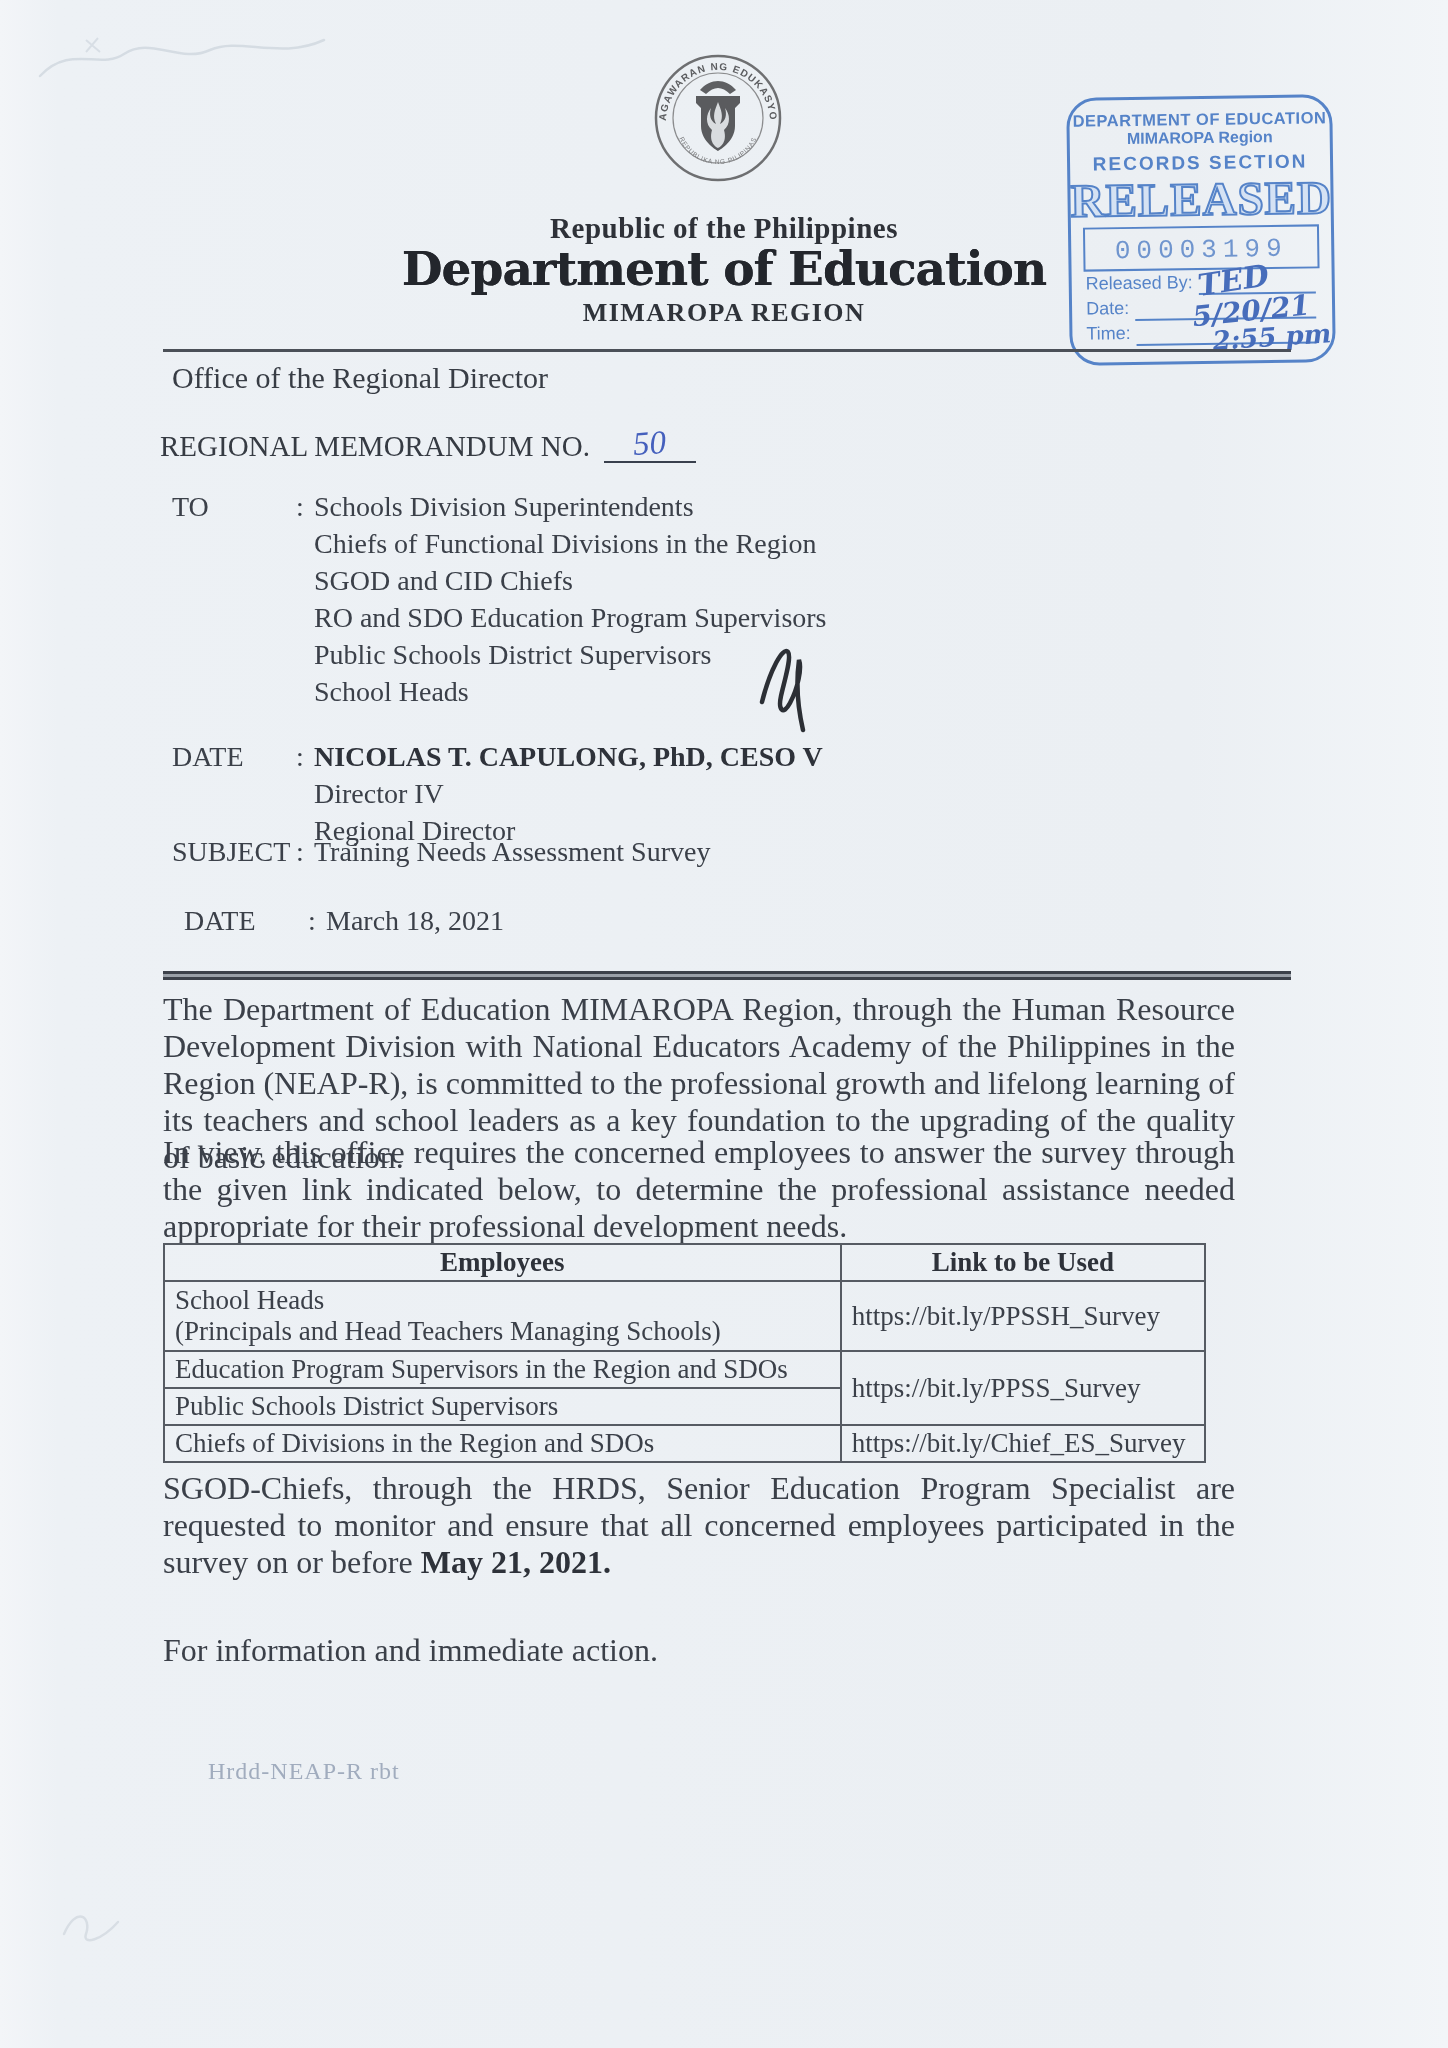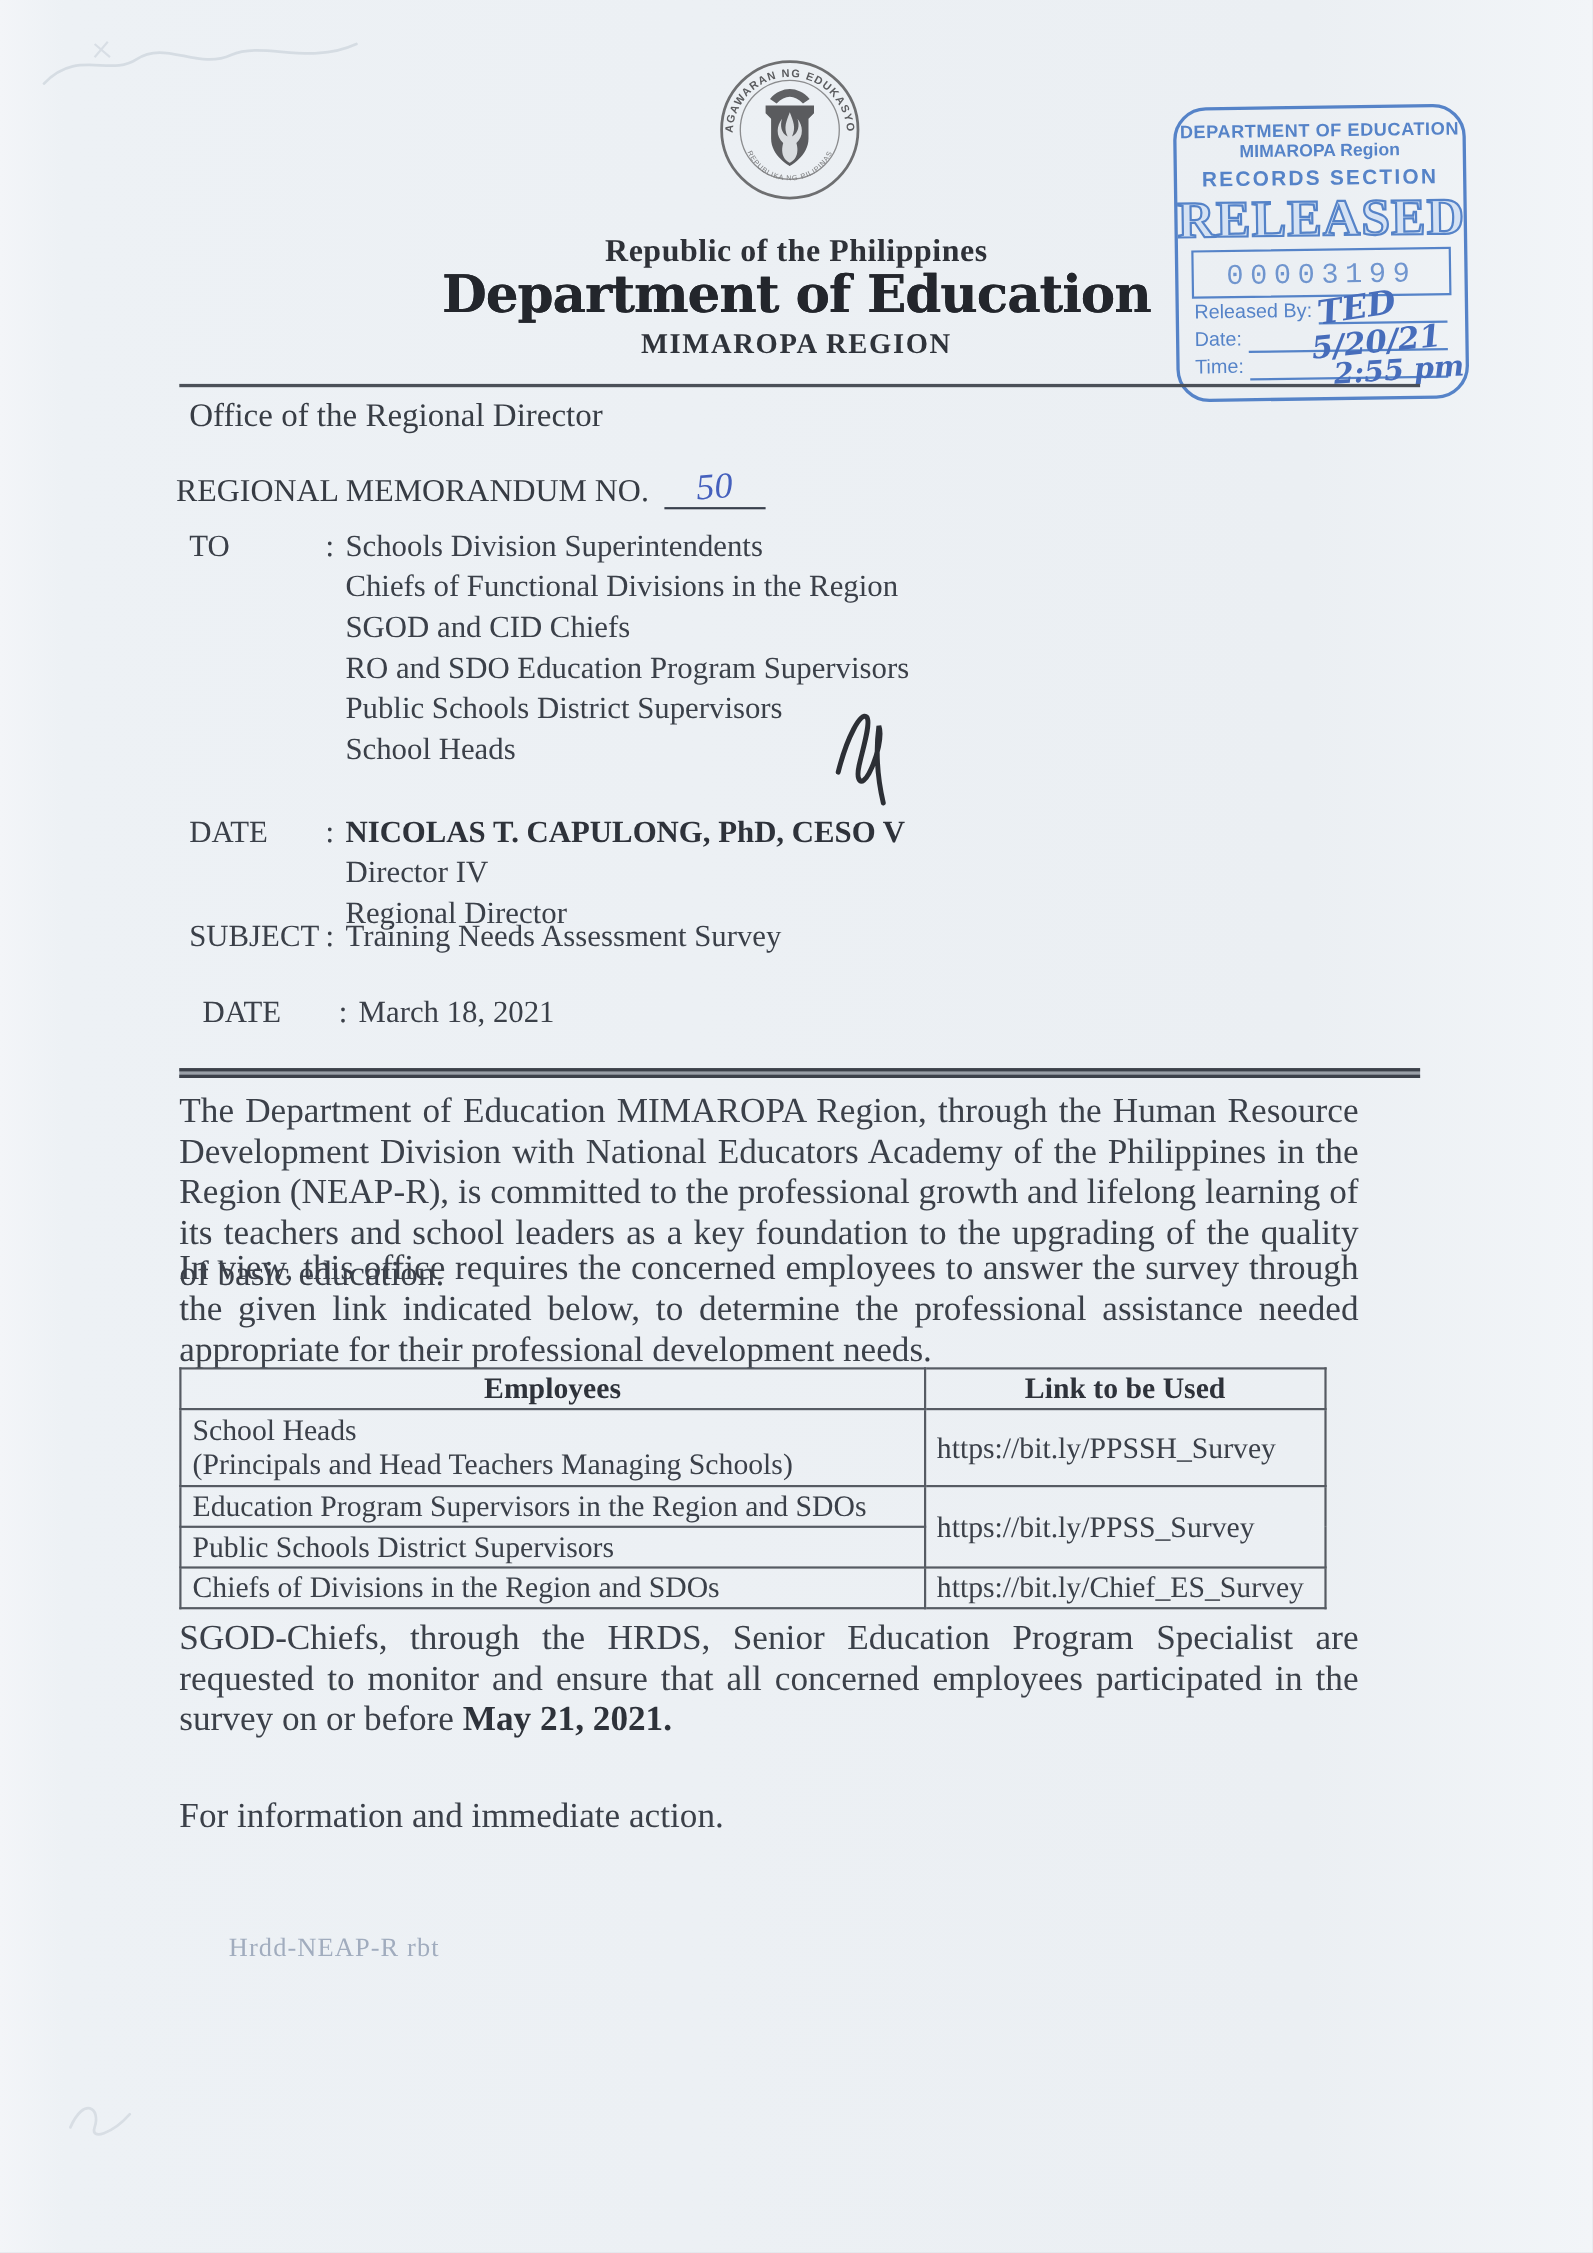--- a/index.html
+++ b/index.html
@@ -22,21 +22,21 @@
   .office{position:absolute;left:172px;top:361px;font-size:30px;color:#383d45;}
   
   .memo-no{position:absolute;left:160px;top:428px;font-size:29px;color:#363b43;display:flex;align-items:flex-end;}
   .memo-no-box{display:inline-block;margin-left:14px;width:92px;text-align:center;border-bottom:2.5px solid #39404d;}
   .hand{font-style:italic;color:#4560bd;}
   .memo-no-box .hand{display:inline-block;font-size:33px;transform:rotate(-4deg);line-height:30px;}
   
   .field{position:absolute;left:172px;display:flex;font-size:28px;line-height:37px;}
   .f-label{width:124px;flex:0 0 auto;}
   .f-colon{width:18px;flex:0 0 auto;}
-  .f-to{top:478px;}
+  .f-to{top:488px;}
   .f-from{top:738px;}
   .f-subject{top:833px;}
   .f-date{top:902px;margin-left:12px;}
   .bold{font-weight:bold;color:#2e323a;}
   .sig{position:absolute;left:750px;top:640px;width:75px;height:95px;}
   
   .rule-double{position:absolute;left:163px;top:971px;width:1128px;height:3px;background:#9aa0a8;border-top:3px solid #3c414a;border-bottom:3px solid #3c414a;}
   .para{position:absolute;left:163px;width:1072px;font-size:32px;line-height:37px;text-align:justify;color:#3b4049;}
   .p1{top:991px;}
   .p2{top:1134px;}

